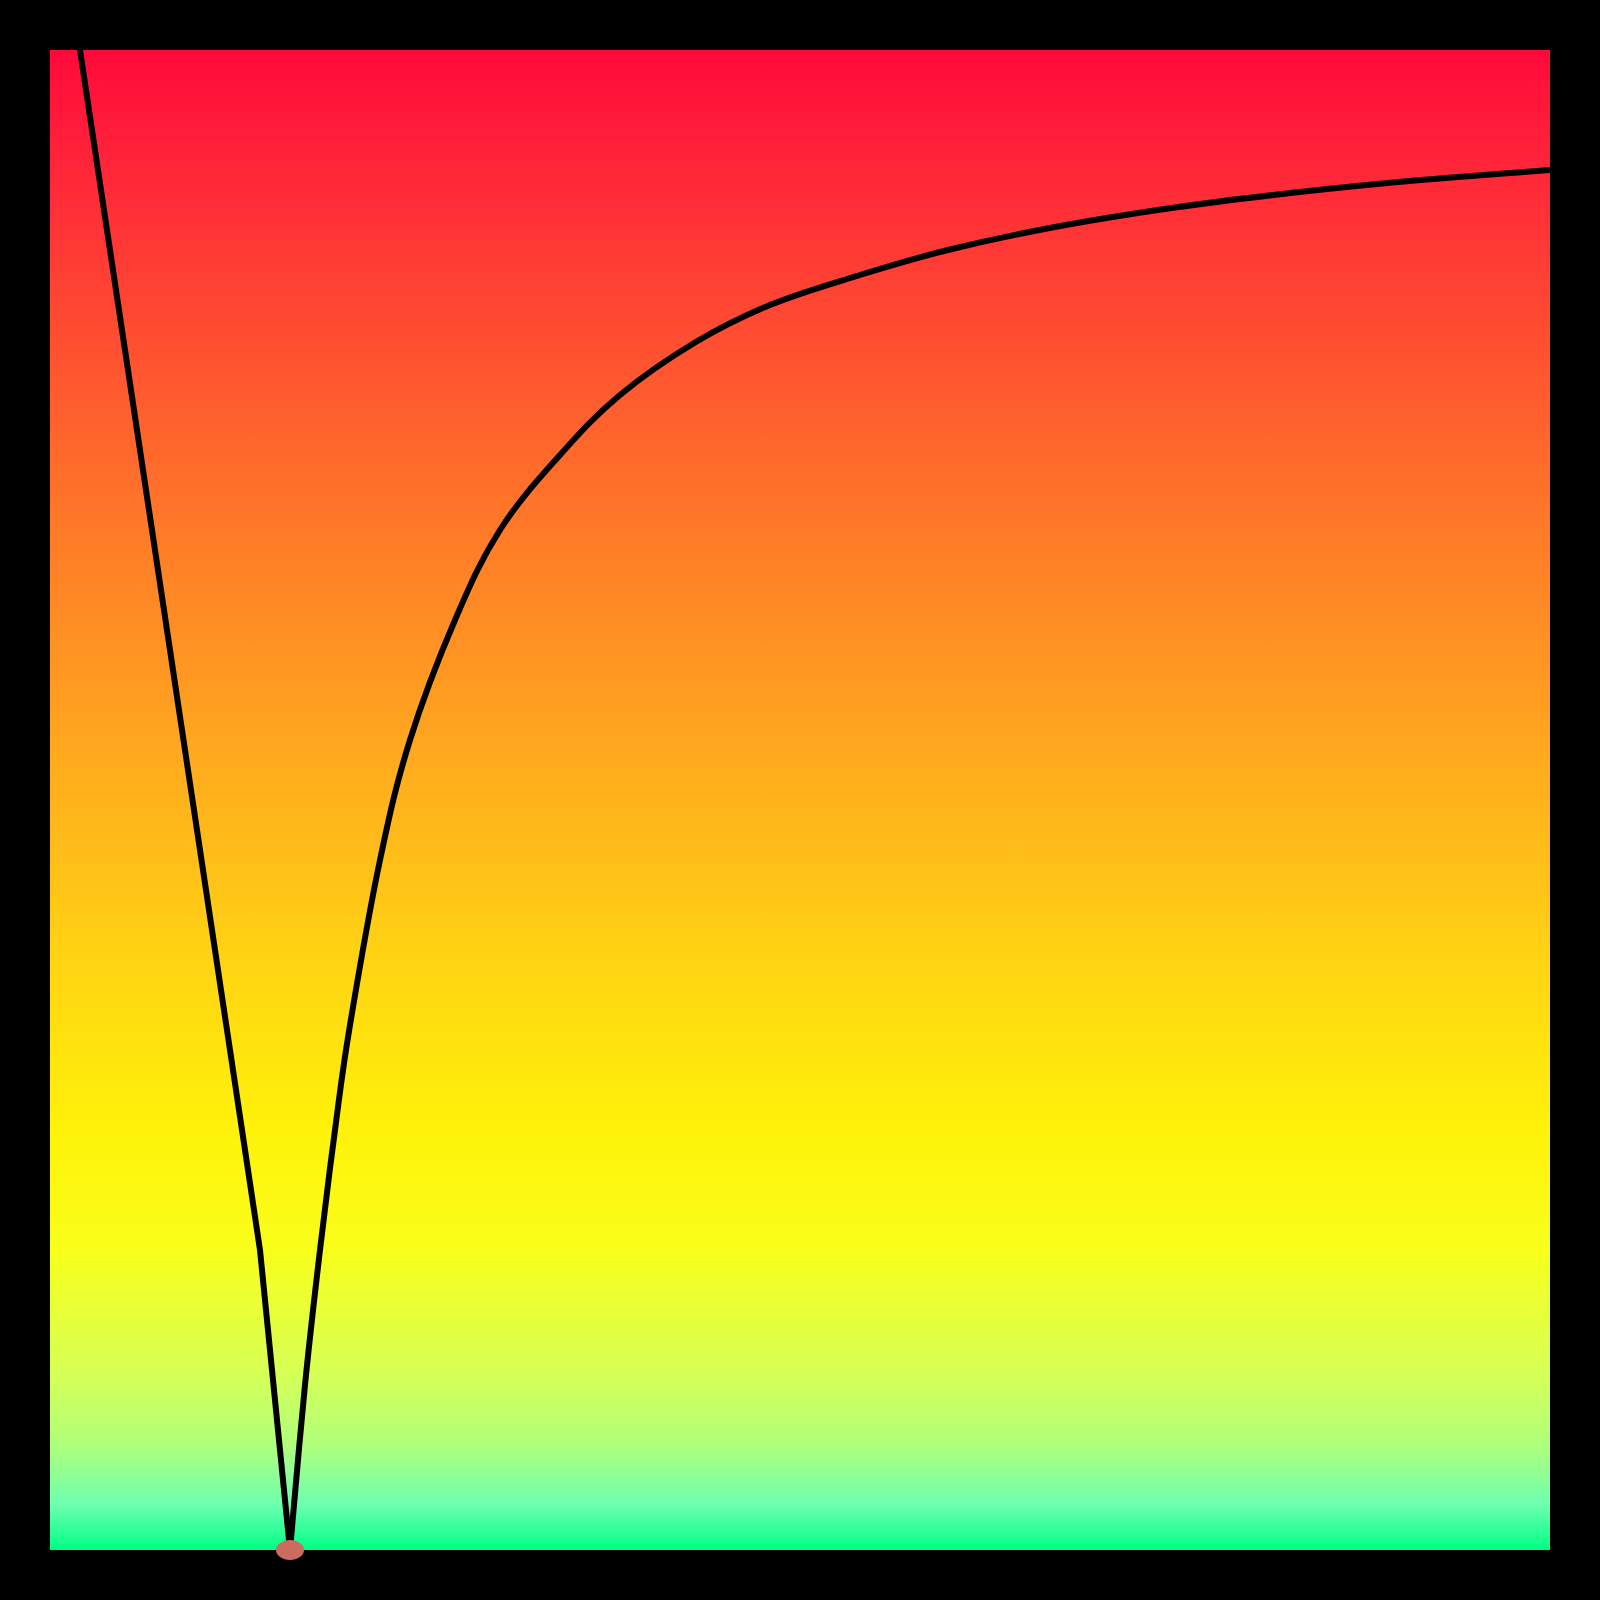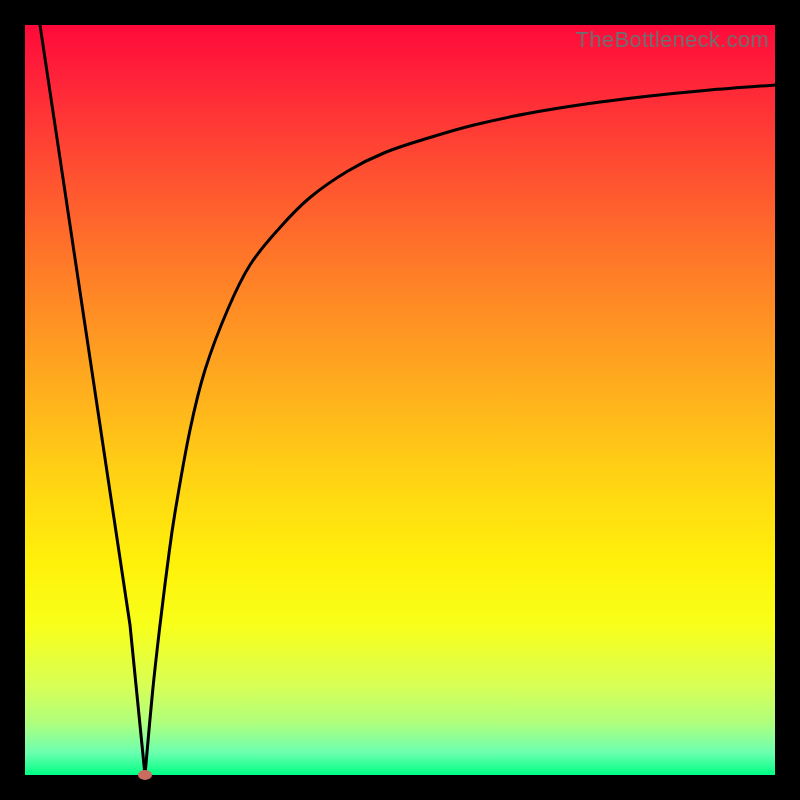--- a/index.html
+++ b/index.html
@@ -61,20 +61,19 @@
     border-radius: 50%/50%;
     background: #cc6b60;
     transform: translate(-50%, -50%);
   }
 </style>
 </head>
 <body>
 
 <div class="frame">
   <div class="plot-area">
-    <div class="watermark">TheBottleneck.com</div>
     <svg class="curve" viewBox="0 0 750 750" preserveAspectRatio="none">
       <path id="curve-left" fill="none" stroke="#000" stroke-width="3" stroke-linecap="round" d="M15.00 0.00 L37.50 150.00 L60.00 300.00 L82.50 450.00 L105.00 600.00 L120.00 750.00"></path>
       <path id="curve-right" fill="none" stroke="#000" stroke-width="3" stroke-linecap="round" d="M120.00 750.00 C121.35 735.15, 124.80 694.50, 127.50 667.50 C130.20 640.50, 132.30 622.95, 135.00 600.00 C137.70 577.05, 139.80 560.25, 142.50 540.00 C145.20 519.75, 145.95 511.80, 150.00 487.50 C154.05 463.20, 159.60 430.65, 165.00 405.00 C170.40 379.35, 173.25 366.60, 180.00 345.00 C186.75 323.40, 194.40 303.90, 202.50 285.00 C210.60 266.10, 215.55 254.85, 225.00 240.00 C234.45 225.15, 244.20 214.65, 255.00 202.50 C265.80 190.35, 272.85 182.63, 285.00 172.50 C297.15 162.38, 309.00 154.35, 322.50 146.25 C336.00 138.15, 345.15 133.57, 360.00 127.50 C374.85 121.42, 388.80 117.50, 405.00 112.50 C421.20 107.50, 432.45 104.07, 450.00 99.75 C467.55 95.43, 482.25 92.28, 502.50 88.50 C522.75 84.72, 540.90 81.86, 562.50 78.75 C584.10 75.64, 600.90 73.68, 622.50 71.25 C644.10 68.82, 659.55 67.28, 682.50 65.25 C705.45 63.23, 737.85 60.95, 750.00 60.00"></path>
     </svg>
     <div id="min-marker" class="marker" style="left: 120px; top: 750px;"></div>
   </div>
 </div>
 
 </body></html>

